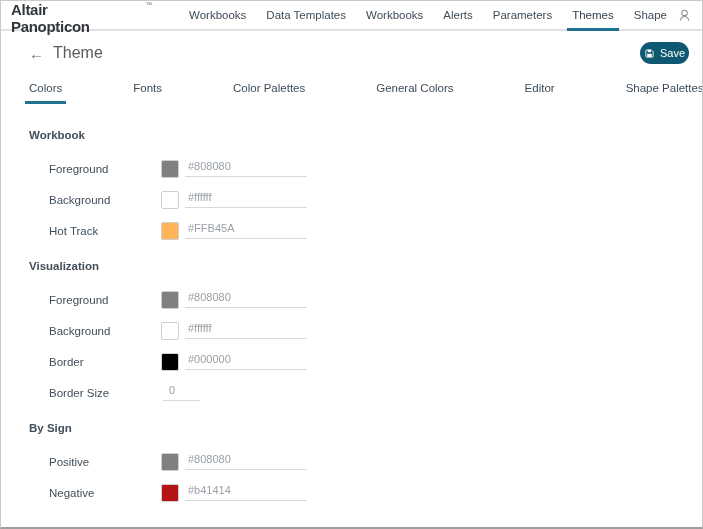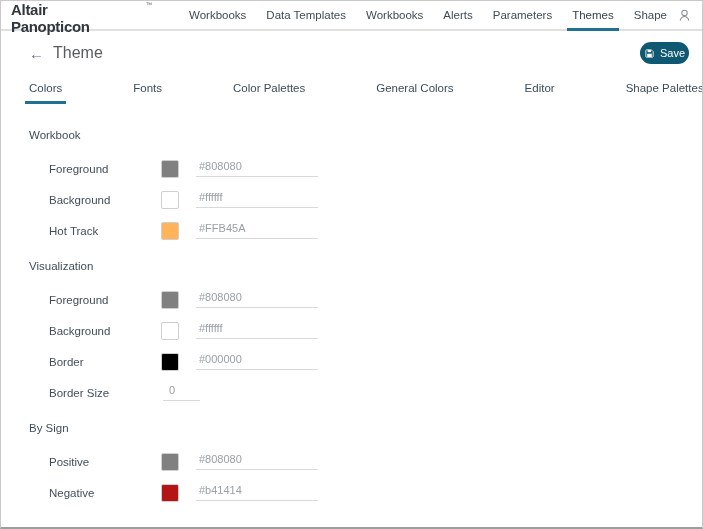--- a/index.html
+++ b/index.html
@@ -39,28 +39,28 @@
   .tabs { display:flex; padding-left:24px; margin-top:7px; height:21px;gap:48px; }
   .tab {
     position:relative; padding:0 4px; margin-right:15px; font-size:11.5px; color:#3d4c59;
     display:flex; align-items:flex-start; cursor:pointer; white-space:nowrap;
   }
   .tab.active::after {
     content:""; position:absolute; left:0; right:0; bottom:-1px; height:3px; background:#20708f;
   }
   
   .content { padding-top:12px; }
-  .section-title { margin:8px 0 6px 28px; height:24px; line-height:24px; font-size:11.5px; color:#414e5a; }
+  .section-title { margin:8px 0 6px 28px; height:24px; line-height:24px; font-size:11.5px; color:#414e5a;font-weight:bold; }
   .row { height:31px; display:flex; align-items:center; padding-left:48px; }
   .row-label { width:112px; font-size:11.5px; color:#414e5a; }
   .swatch {
     width:18px; height:18px; border:1px solid #cfcfcf; border-radius:2px; cursor:pointer; flex:0 0 auto;
   }
   .hex-input {
-    margin-left:17px; width:122px; border:none; border-bottom:1px solid #d9d9d9;
+    margin-left:6px; width:122px; border:none; border-bottom:1px solid #d9d9d9;
     font-size:11px; color:#9aa0a6; font-family:"Liberation Sans",sans-serif;
     padding:0 0 4px 3px; background:transparent; outline:none;
   }
   .hex-input.small { margin-left:2px; width:37px; padding-left:6px; }
   svg { display:block; }
 </style>
 </head>
 <body>
 
 <div class="page">

